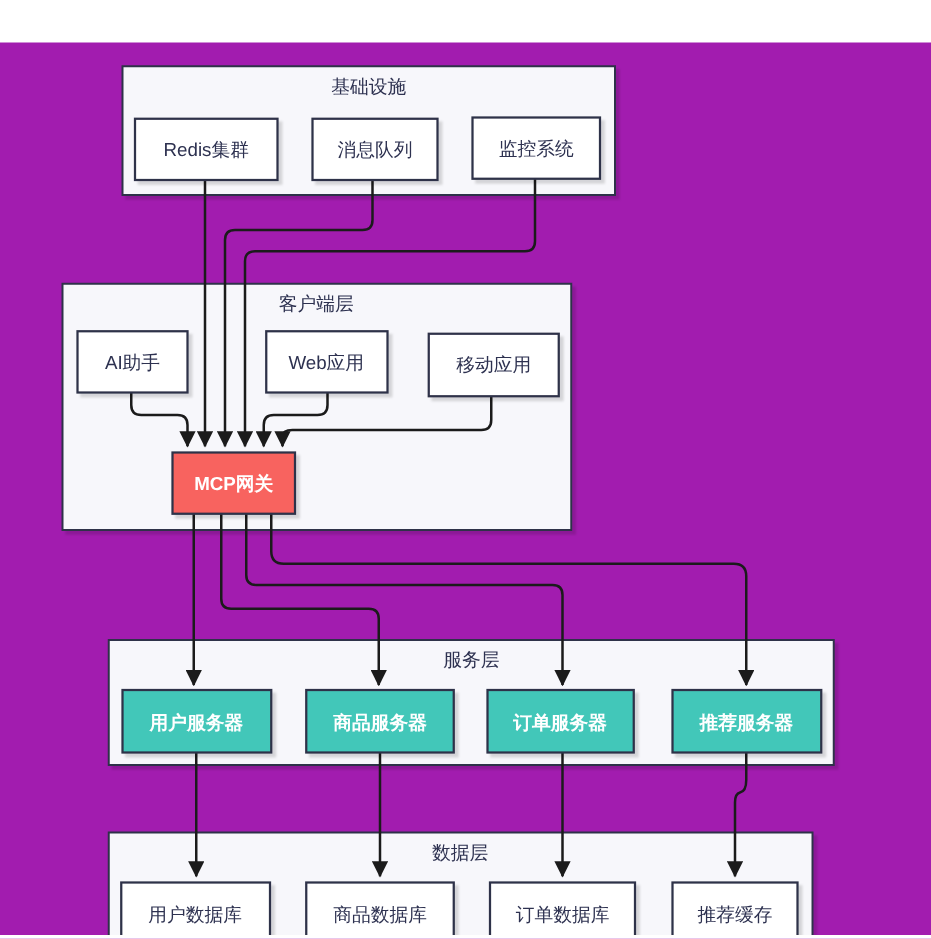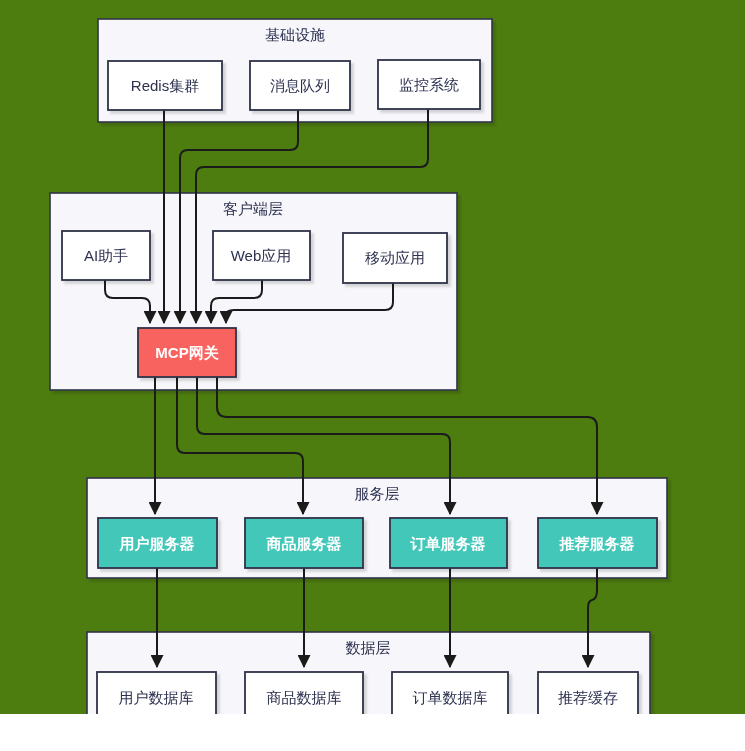--- a/index.html
+++ b/index.html
@@ -5,21 +5,22 @@
   html, body {
     margin: 0;
     padding: 0;
     background: #ffffff;
     font-family: "Liberation Sans", "DejaVu Sans", sans-serif;
   }
   .stage {
     width: 745px;
     height: 714px;
     position: relative;
-    background: #4d7c0f;
+    background: #a21caf;
+    margin-top: 34px;
   }
   svg { display: block; }
   .container-box {
     fill: #f7f7fb;
     stroke: #2f3248;
     stroke-width: 1.6;
   }
   .node-box {
     stroke: #2f3248;
     stroke-width: 1.8;

